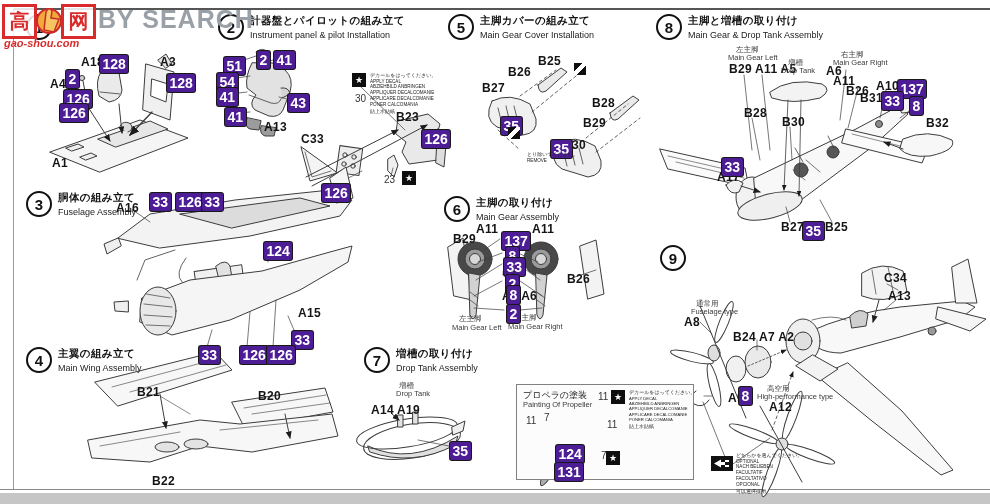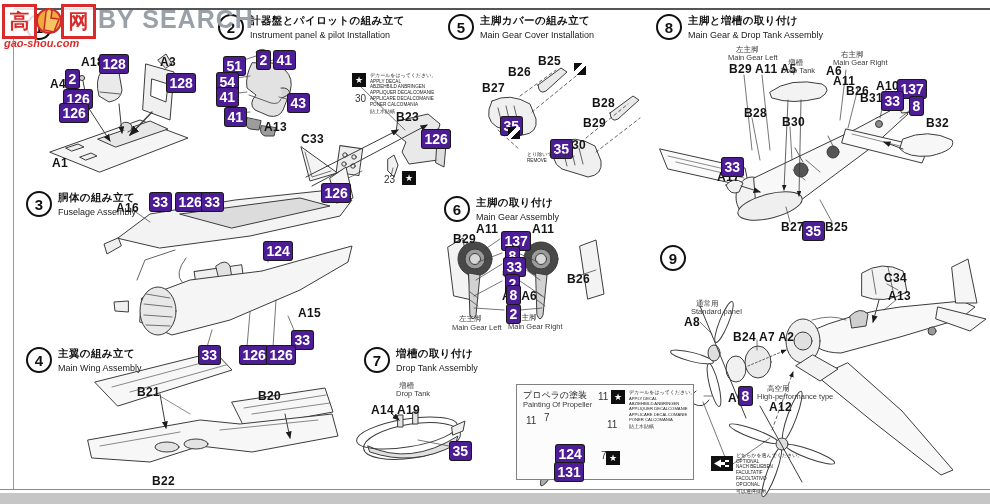--- a/index.html
+++ b/index.html
@@ -473,21 +473,21 @@
   <span class="plbl" style="left:782px;top:115px;">B30</span>
   <span class="bdg" style="left:722px;top:158px;">33</span>
   <span class="plbl" style="left:717px;top:170px;">A17</span>
   <span class="plbl" style="left:781px;top:220px;">B27</span>
   <span class="bdg" style="left:803px;top:222px;">35</span>
   <span class="plbl" style="left:825px;top:220px;">B25</span>
 
   <span class="plbl" style="left:884px;top:271px;">C34</span>
   <span class="plbl" style="left:888px;top:289px;">A13</span>
   <span class="slbl" style="left:696px;top:299px;">通常用</span>
-  <span class="slbl" style="left:691px;top:307px;">Standard panel</span>
+  <span class="slbl" style="left:691px;top:307px;">Fuselage type</span>
   <span class="plbl" style="left:684px;top:315px;">A8</span>
   <span class="plbl" style="left:733px;top:330px;">B24 A7 A2</span>
   <span class="plbl" style="left:728px;top:391px;">A9</span>
   <span class="bdg" style="left:739px;top:387px;">8</span>
   <span class="slbl" style="left:767px;top:384px;">高空用</span>
   <span class="slbl" style="left:757px;top:392px;">High-performance type</span>
   <span class="plbl" style="left:769px;top:400px;">A12</span>
   <span class="optic" style="left:711px;top:456px;">
     <svg width="22" height="15">
         <rect width="22" height="15" fill="#111"></rect>

